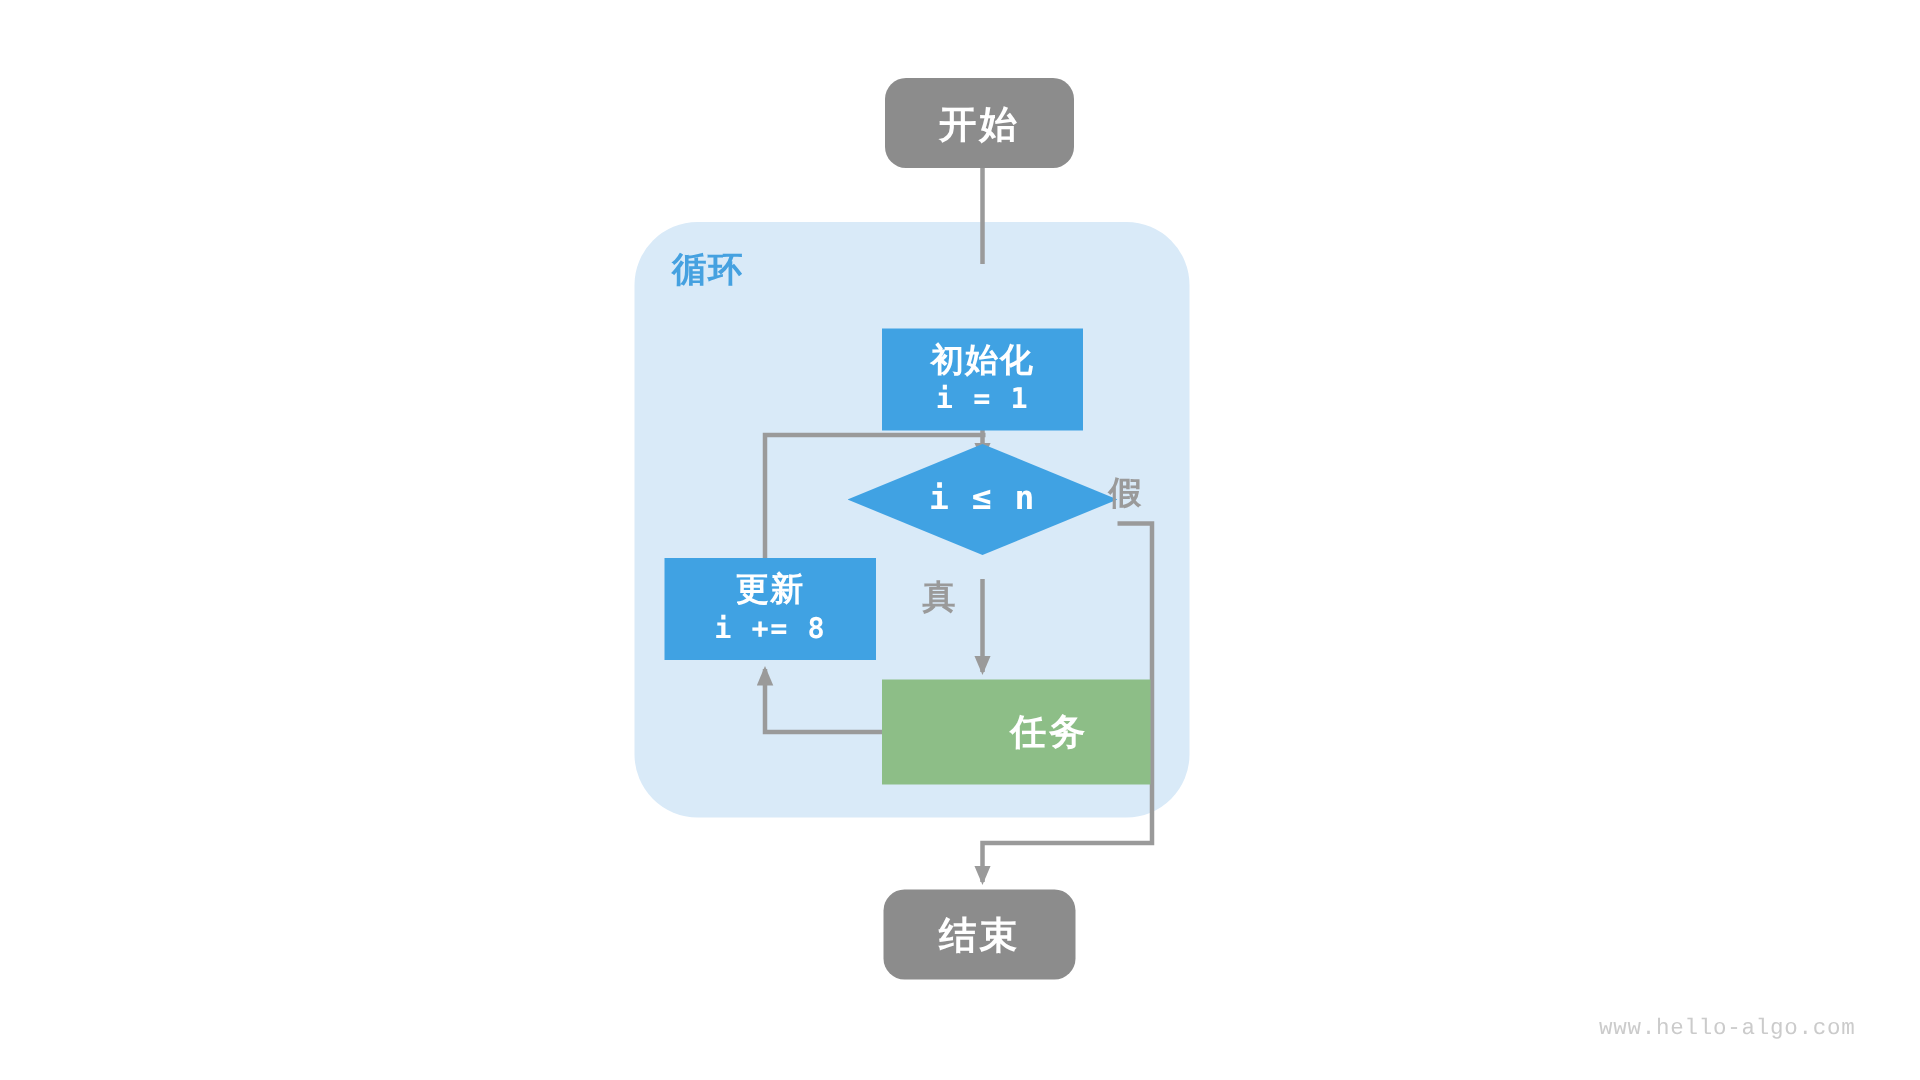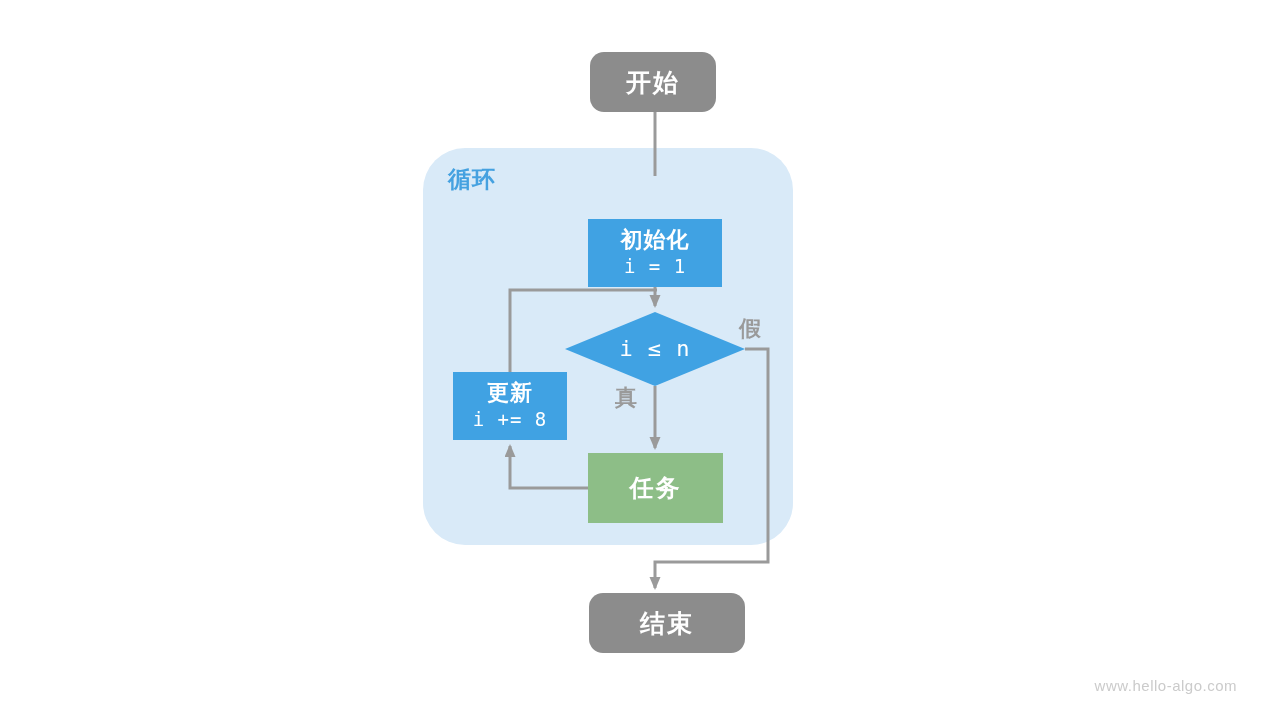--- a/index.html
+++ b/index.html
@@ -30,38 +30,38 @@
   .edge{stroke:var(--line-gray);stroke-width:3;fill:none;}
   .node{
     position:absolute;z-index:3;display:flex;flex-direction:column;
     align-items:center;justify-content:center;color:#fff;text-align:left;
   }
   .terminal{
     background:var(--terminal-gray);border-radius:14px;
     font-size:25px;font-weight:600;letter-spacing:2px;
   }
   .process{background:var(--process-blue);}
-  .task{background:var(--task-green);font-size:24px;font-weight:600;letter-spacing:2px;}
+  .task{background:var(--task-green);font-size:24px;font-weight:600;letter-spacing:2px;padding-left:44px;}
   .node-label{font-size:22px;font-weight:600;letter-spacing:1px;line-height:1.3;}
   .node-code{
-    font-family:"DejaVu Sans Mono",monospace;font-size:19px;font-weight:400;
+    font-family:"DejaVu Sans Mono",monospace;font-size:19px;font-weight:700;
     line-height:1.35;letter-spacing:1px;
   }
   .diamond{
     background:var(--process-blue);
     clip-path:polygon(50% 0%,100% 50%,50% 100%,0% 50%);
   }
   .diamond .node-code{font-size:22px;}
   .edge-label{
     position:absolute;z-index:4;color:var(--line-gray);
     font-size:22px;font-weight:700;
   }
   .watermark{
     position:absolute;right:43px;top:677px;z-index:4;
-    font-family:Liberation Sans, sans-serif;font-size:15px;
+    font-family:Liberation Mono, monospace;font-size:15px;
     color:var(--watermark-gray);letter-spacing:0.5px;
   }
 </style>
 </head>
 <body>
 
 <div class="canvas">
 
   <div class="loop-region">
     <span class="loop-label">循环</span>
@@ -83,34 +83,34 @@
 
   <div class="node terminal" style="left:590px;top:52px;width:126px;height:60px;">
     <span>开始</span>
   </div>
 
   <div class="node process" style="left:588px;top:175px;width:134px;height:68px;margin-top:44px;">
     <div class="node-label">初始化</div>
     <div class="node-code">i = 1</div>
   </div>
 
-  <div class="node diamond" style="left:565px;top:312px;width:180px;height:74px;">
+  <div class="node diamond" style="left:565px;top:296px;width:180px;height:74px;">
     <div class="node-code">i ≤ n</div>
   </div>
 
-  <div class="node process" style="left:453px;top:372px;width:114px;height:68px;">
+  <div class="node process" style="left:443px;top:372px;width:141px;height:68px;">
     <div class="node-label">更新</div>
     <div class="node-code">i += 8</div>
   </div>
 
   <div class="node task" style="left:588px;top:453px;width:135px;height:70px;">
     <span>任务</span>
   </div>
 
-  <div class="node terminal" style="left:589px;top:593px;width:156px;height:60px;">
+  <div class="node terminal" style="left:589px;top:593px;width:128px;height:60px;">
     <span>结束</span>
   </div>
 
   <span class="edge-label" style="left:615px;top:383px;">真</span>
   <span class="edge-label" style="left:739px;top:314px;">假</span>
 
   <span class="watermark">www.hello-algo.com</span>
 
 </div>
 

